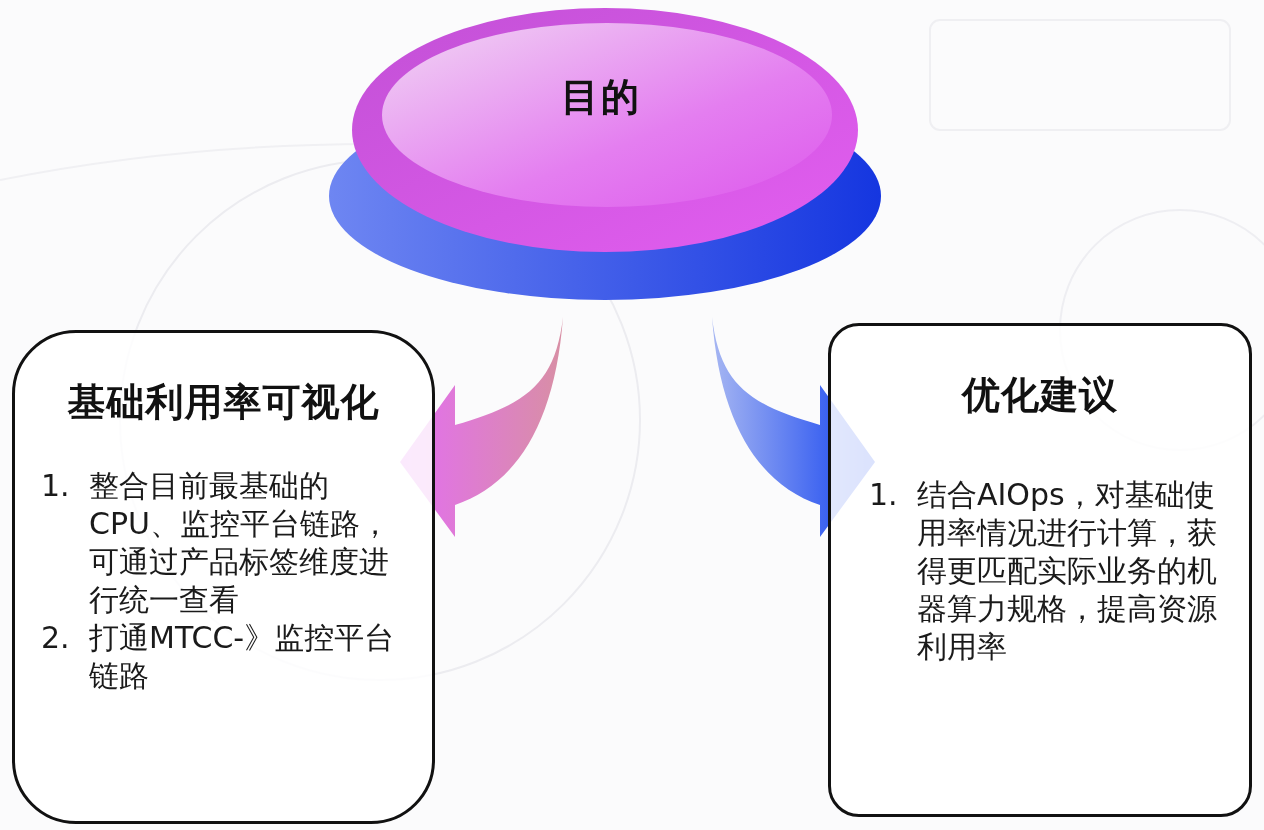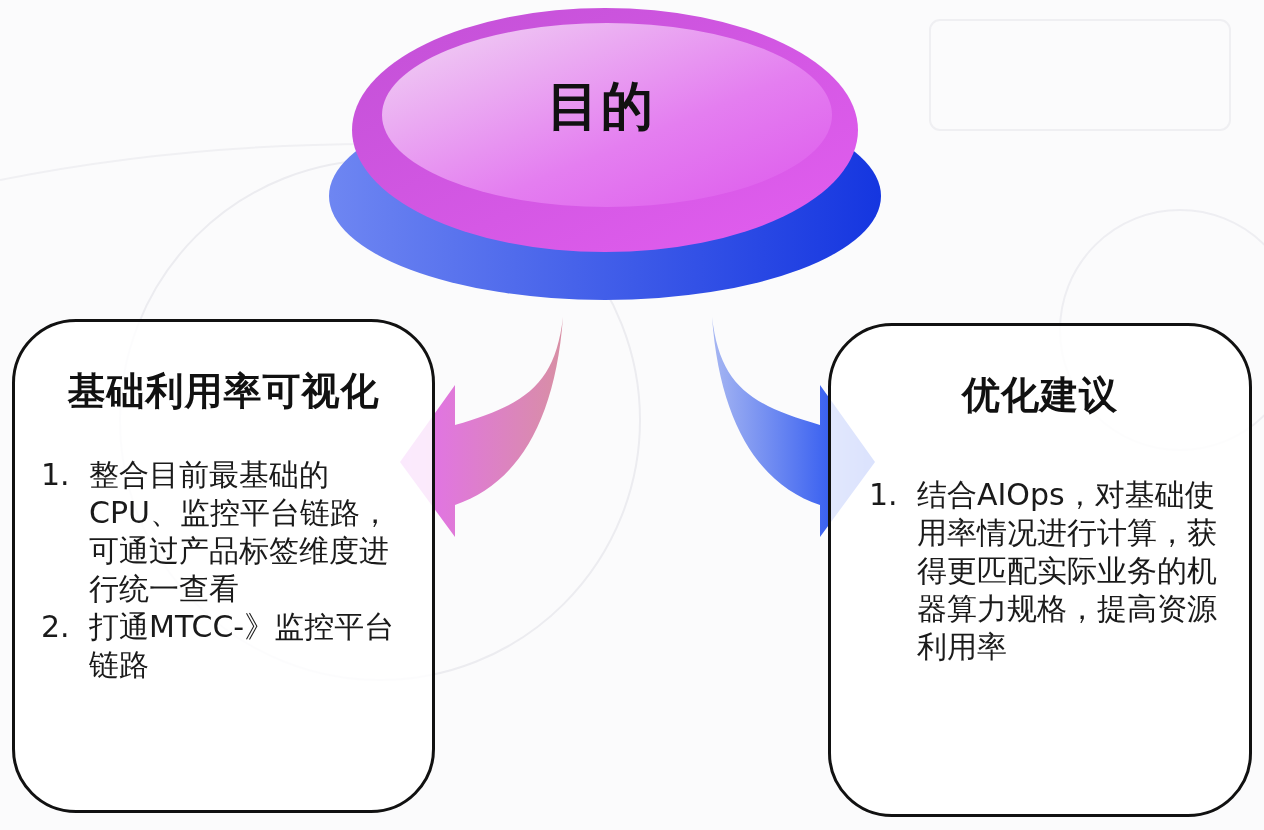--- a/index.html
+++ b/index.html
@@ -5,28 +5,28 @@
   html, body { margin: 0; padding: 0; }
   body {
     width: 1264px; height: 830px; position: relative; overflow: hidden;
     background: #fbfbfc;
     font-family: "DejaVu Sans", "Liberation Sans", sans-serif;
     color: #111;
   }
   .bg-deco { position: absolute; inset: 0; pointer-events: none; }
   .disc { position: absolute; left: 325px; top: 0; width: 560px; height: 310px; }
   .disc-title-wrap { position: absolute; left: 325px; top: 72px; width: 552px; text-align: center;
-    font-size: 52px; font-weight: bold; color: #111; letter-spacing: 2px; }
+    font-size: 38px; font-weight: bold; color: #111; letter-spacing: 2px; }
   .arrow { position: absolute; }
   .box {
     position: absolute; border: 3px solid #111; border-radius: 64px;
     background: rgba(255,255,255,0.85); box-sizing: border-box;
   }
-  .box-left { left: 12px; top: 319px; width: 423px; height: 494px; }
-  .box-right { left: 828px; top: 323px; width: 424px; height: 494px; }
+  .box-left { left: 12px; top: 330px; width: 423px; height: 494px; }
+  .box-right { left: 828px; top: 323px; width: 424px; height: 494px; border-radius: 31px; }
   .box-title {
     position: absolute; left: 0; right: 0; text-align: center;
     font-size: 38px; font-weight: bold; color: #111; letter-spacing: 1px;
   }
   .box-left .box-title { top: 44px; }
   .box-right .box-title { top: 44px; }
   .list { position: absolute; margin: 0; padding: 0; list-style: none; }
   .box-left .list { left: 26px; top: 134px; width: 370px; }
   .box-right .list { left: 38px; top: 150px; width: 370px; }
   .list-item { position: relative; padding-left: 48px; font-size: 30px; line-height: 38px; color: #1a1a1a; }

